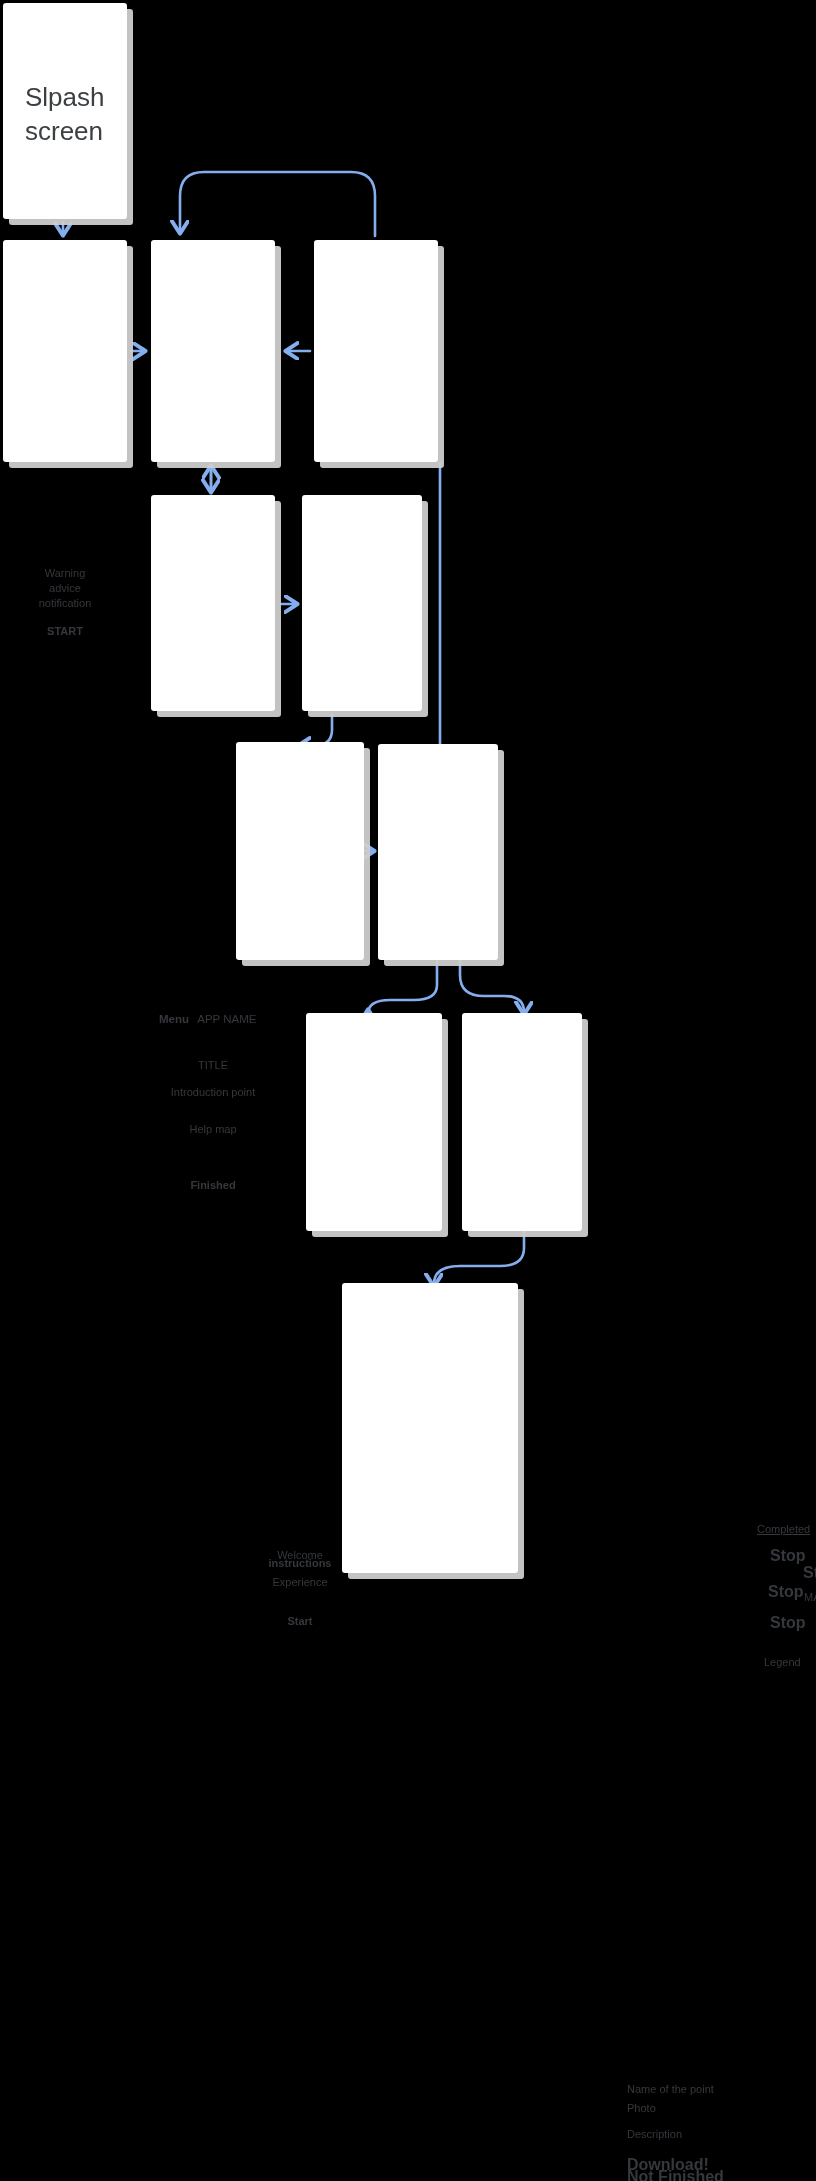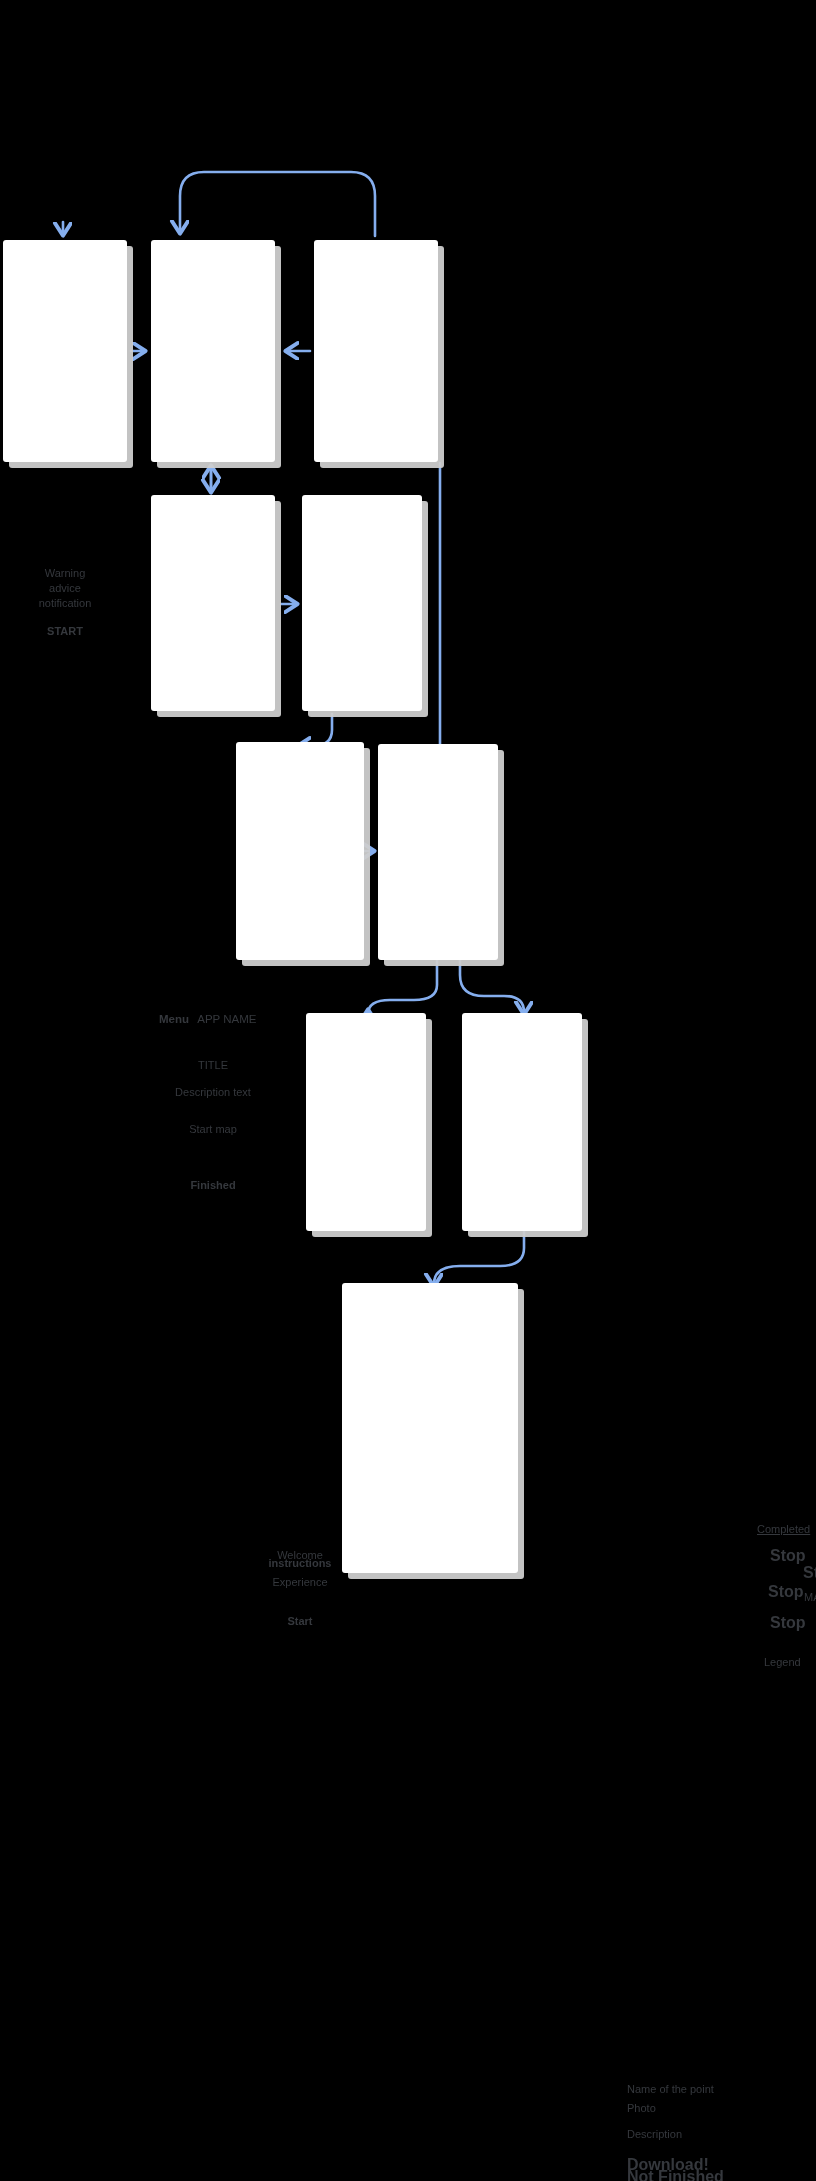--- a/index.html
+++ b/index.html
@@ -55,20 +55,24 @@
       <path d="M440,463 L440,832 Q440,848 422,848 L409,848"></path>
 
       <path d="M437,960 L437,985 Q437,1000 414,1000 L390,1000 Q368,1000 368,1014 L368,1012" marker-end="url(#ah)"></path>
 
       <path d="M460,960 L460,975 Q460,996 484,996 L504,996 Q524,996 524,1012" marker-end="url(#ah)"></path>
 
       <path d="M524,1230 L524,1248 Q524,1266 500,1266 L460,1266 Q434,1266 434,1284" marker-end="url(#ah)"></path>
     </g>
   </svg>
 
+  <div class="card" style="left:3px;top:3px;width:124px;height:216px;">
+    <div class="big" style="position:absolute;left:22px;top:77px;">Slpash</div>
+    <div class="big" style="position:absolute;left:22px;top:111px;">screen</div>
+  </div>
 
   <div class="card" style="left:3px;top:240px;width:124px;height:222px;">
     <div class="t" style="top:327px;">Warning</div>
     <div class="t" style="top:342px;">advice</div>
     <div class="t" style="top:357px;">notification</div>
     <div class="t b" style="top:385px;">START</div>
   </div>
 
   <div class="card" style="left:151px;top:240px;width:124px;height:222px;">
     <div class="hdr" style="left:8px;top:260px;">
@@ -89,22 +93,22 @@
     <div class="menurow" style="top:424px;">Privacy</div>
     <div class="menurow" style="top:437px;">Statement</div>
   </div>
 
   <div class="card" style="left:151px;top:495px;width:124px;height:216px;">
     <div class="hdr" style="left:8px;top:517px;">
       <span class="m">Menu</span>
       <span style="margin-left:5px;">APP NAME</span>
     </div>
     <div class="t" style="top:564px;">TITLE</div>
-    <div class="t" style="top:591px;">Description text</div>
-    <div class="t" style="top:628px;">Start map</div>
+    <div class="t" style="top:591px;">Introduction point</div>
+    <div class="t" style="top:628px;">Help map</div>
     <div class="t b" style="top:684px;">Finished</div>
   </div>
 
   <div class="card" style="left:302px;top:495px;width:120px;height:216px;">
     <div class="t" style="top:601px;">Downloading...</div>
   </div>
 
   <div class="card" style="left:236px;top:742px;width:128px;height:218px;">
     <div class="t" style="top:807px;">Welcome</div>
     <div class="t" style="top:834px;">Experience</div>
@@ -124,21 +128,21 @@
     <div class="stop" style="left:425px;top:820px;">Stop</div>
     <div class="stop" style="left:390px;top:839px;">Stop</div>
 
     <div class="plain" style="left:426px;top:847px;">MAP</div>
     <div class="stop" style="left:392px;top:870px;">Stop</div>
 
     <div class="plain" style="left:386px;top:912px;">Legend</div>
 
   </div>
 
-  <div class="card" style="left:306px;top:1013px;width:120px;height:218px;">
+  <div class="card" style="left:306px;top:1013px;width:136px;height:218px;">
     <div class="plain" style="left:321px;top:1070px;">Name of the point</div>
     <div class="plain" style="left:321px;top:1089px;">Photo</div>
     <div class="plain" style="left:321px;top:1115px;">Description</div>
     <div class="stop" style="left:321px;top:1143px;">Download!</div>
     <div class="stop" style="left:321px;top:1155px;">Not Finished</div>
   </div>
 
   <div class="card" style="left:462px;top:1013px;width:120px;height:218px;">
     
     

